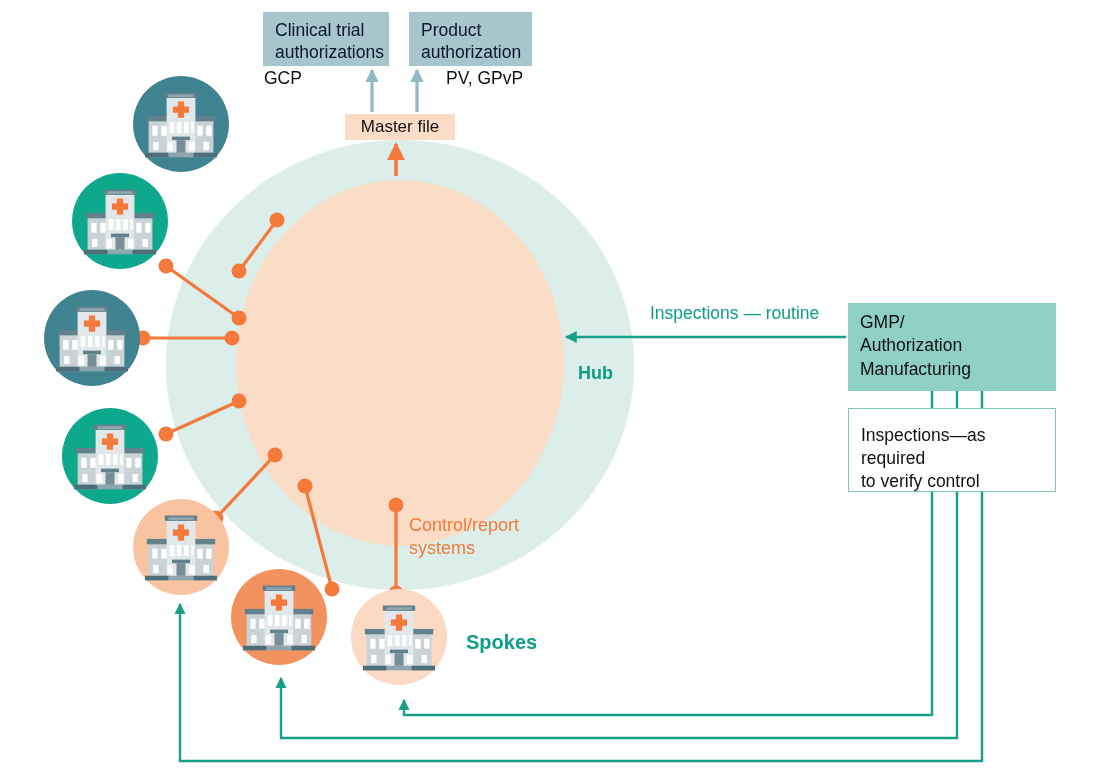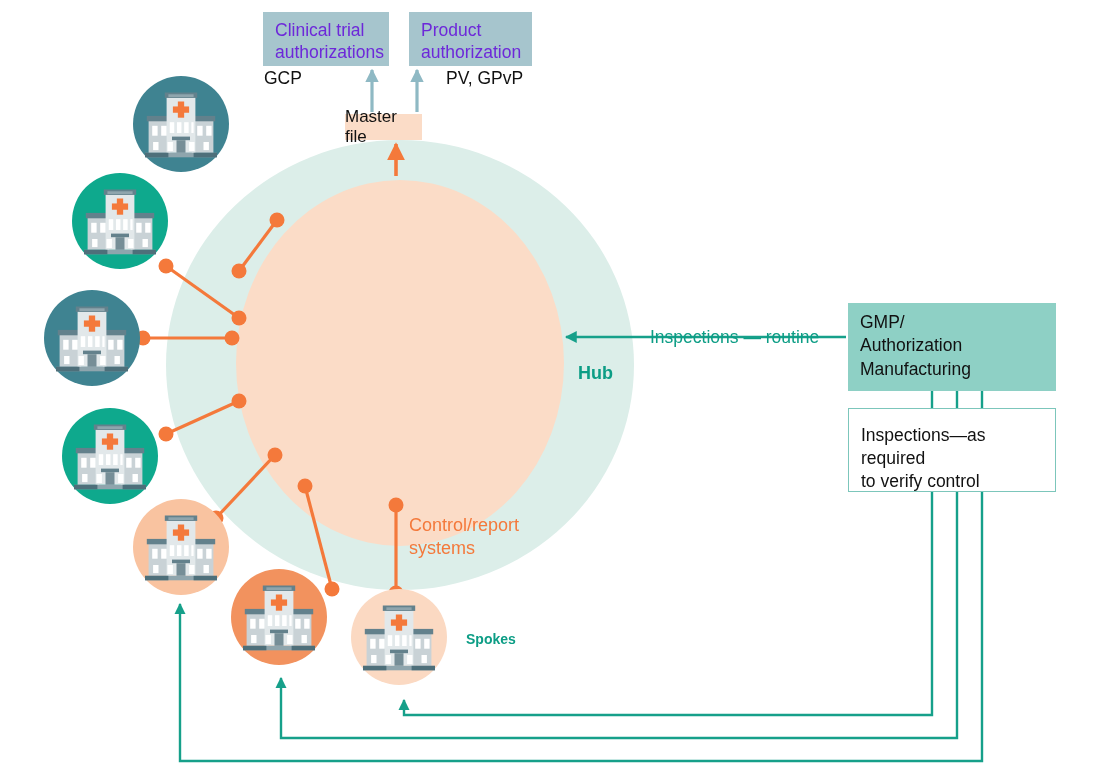--- a/index.html
+++ b/index.html
@@ -6,60 +6,60 @@
   html,body{margin:0;padding:0;background:#ffffff;}
   body{
     font-family:"Liberation Sans","DejaVu Sans",sans-serif;
     width:1101px;height:768px;overflow:hidden;
   }
   #stage{position:relative;width:1101px;height:768px;background:#fff;}
   #art{position:absolute;left:0;top:0;width:1101px;height:768px;}
 
   
   .authbox{
-    position:absolute;background:#a6c5cd;color:#6d28d9;
+    position:absolute;background:#a6c5cd;color:#0f172a;
     font-size:17.5px;line-height:1.25;padding:8px 10px 9px 12px;
     box-sizing:border-box;
   }
   #clinical-box{left:263px;top:12px;width:126px;height:54px;}
   #product-box{left:409px;top:12px;width:123px;height:54px;}
 
   .sublabel{position:absolute;font-size:17.5px;color:#111;}
   #gcp-label{left:264px;top:68px;}
   #pv-label{left:446px;top:68px;}
 
   
   #master-file{
-    position:absolute;left:345px;top:114px;width:77px;height:26px;
+    position:absolute;left:345px;top:114px;width:110px;height:26px;
     background:#fbdcc7;color:#111;font-size:17px;
     display:flex;align-items:center;justify-content:center;
   }
 
   
   #hub-text{
     position:absolute;left:214px;top:274px;width:375px;
     text-align:center;font-size:18.5px;color:#111;line-height:1.285;
   }
   #hub-text div{white-space:nowrap;}
 
   
   #hub-label{
     position:absolute;left:578px;top:363px;
     font-size:18px;font-weight:bold;color:#0c9d85;
   }
   #spokes-label{
     position:absolute;left:466px;top:631px;
-    font-size:14px;font-weight:bold;color:#0c9d85;
+    font-size:20px;font-weight:bold;color:#0c9d85;
   }
   #control-report-label{
     position:absolute;left:409px;top:514px;width:140px;
     font-size:18px;color:#f4793b;line-height:1.28;
   }
   #inspections-routine-label{
-    position:absolute;left:650px;top:327px;
+    position:absolute;left:650px;top:303px;
     font-size:17.5px;color:#0c9d85;
   }
 
   
   #gmp-box{
     position:absolute;left:848px;top:303px;width:208px;height:88px;
     background:#8ed0c5;color:#111;font-size:17.5px;line-height:1.33;
     padding:8px 0 16px 12px;box-sizing:border-box;
   }
   #inspections-box{

